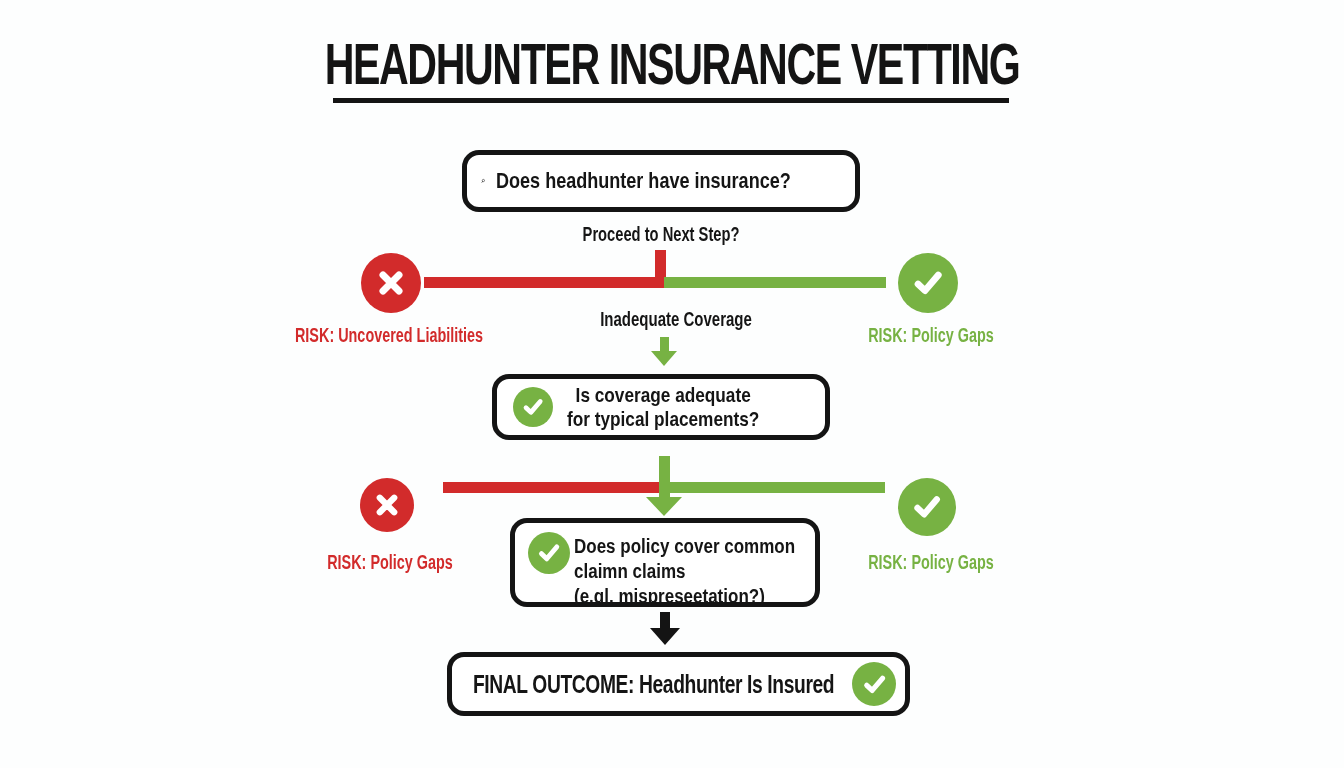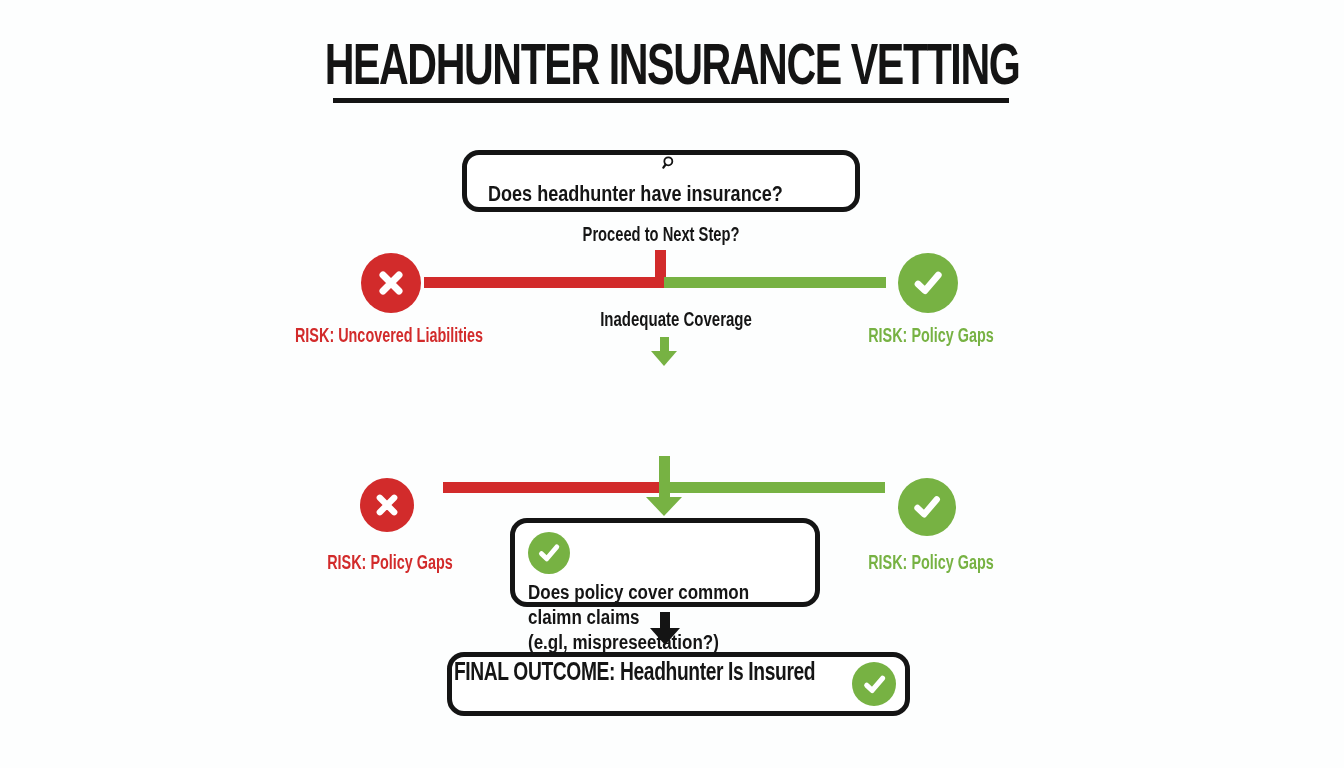--- a/index.html
+++ b/index.html
@@ -20,21 +20,21 @@
     transform:scaleX(.71); color:#141414;
   }
   .title-rule {
     position:absolute; left:333px; top:98px; width:676px; height:5px;
     background:#141414;
   }
 
   
   .qbox {
     position:absolute; background:#ffffff; border:5px solid #141414;
-    border-radius:17px; display:flex; align-items:center; z-index:3;flex-direction:column;
+    border-radius:17px; display:flex; align-items:center; z-index:3;
   }
   .qbox-1 { left:462px; top:150px; width:398px; height:62px; padding-left:14px; gap:10px; }
   .qbox-2 { left:492px; top:374px; width:338px; height:66px; padding-left:16px; gap:14px; }
   .qbox-3 { left:510px; top:518px; width:310px; height:89px; padding:9px 6px 0 13px; gap:4px; align-items:flex-start; }
   .qbox-final { left:447px; top:652px; width:463px; height:64px; padding-left:21px; }
 
   .qlabel {
     font-weight:700; white-space:nowrap;
     transform-origin:left center;
   }
@@ -148,20 +148,31 @@
 
   <div class="flabel risk risk-red risk-1l">RISK: Uncovered Liabilities</div>
   <div class="flabel risk risk-green risk-1r">RISK: Policy Gaps</div>
   <div class="flabel inadequate">Inadequate Coverage</div>
 
   <div class="arrow arrow-1">
     <div class="stem"></div>
       <div class="tri"></div>
   </div>
 
+  <div class="qbox qbox-2">
+    <span class="badge-inline icon-40">
+      <svg width="28" height="28" viewBox="0 0 24 24">
+        <path d="M6 12.6 L10.2 16.6 L18.2 7.2" fill="none" stroke="#ffffff" stroke-width="4" stroke-linecap="round" stroke-linejoin="round"></path>
+      </svg>
+    </span>
+    <div class="qtext">
+      <div>Is coverage adequate</div>
+      <div>for typical placements?</div>
+    </div>
+  </div>
 
   <div class="hline red-bg line-2r"></div>
   <div class="hline green-bg line-2g"></div>
   <div class="arrow arrow-2">
     <div class="stem"></div>
       <div class="tri"></div>
   </div>
 
   <div class="badge badge-red badge-x2">
     <svg width="36" height="36" viewBox="0 0 24 24">

